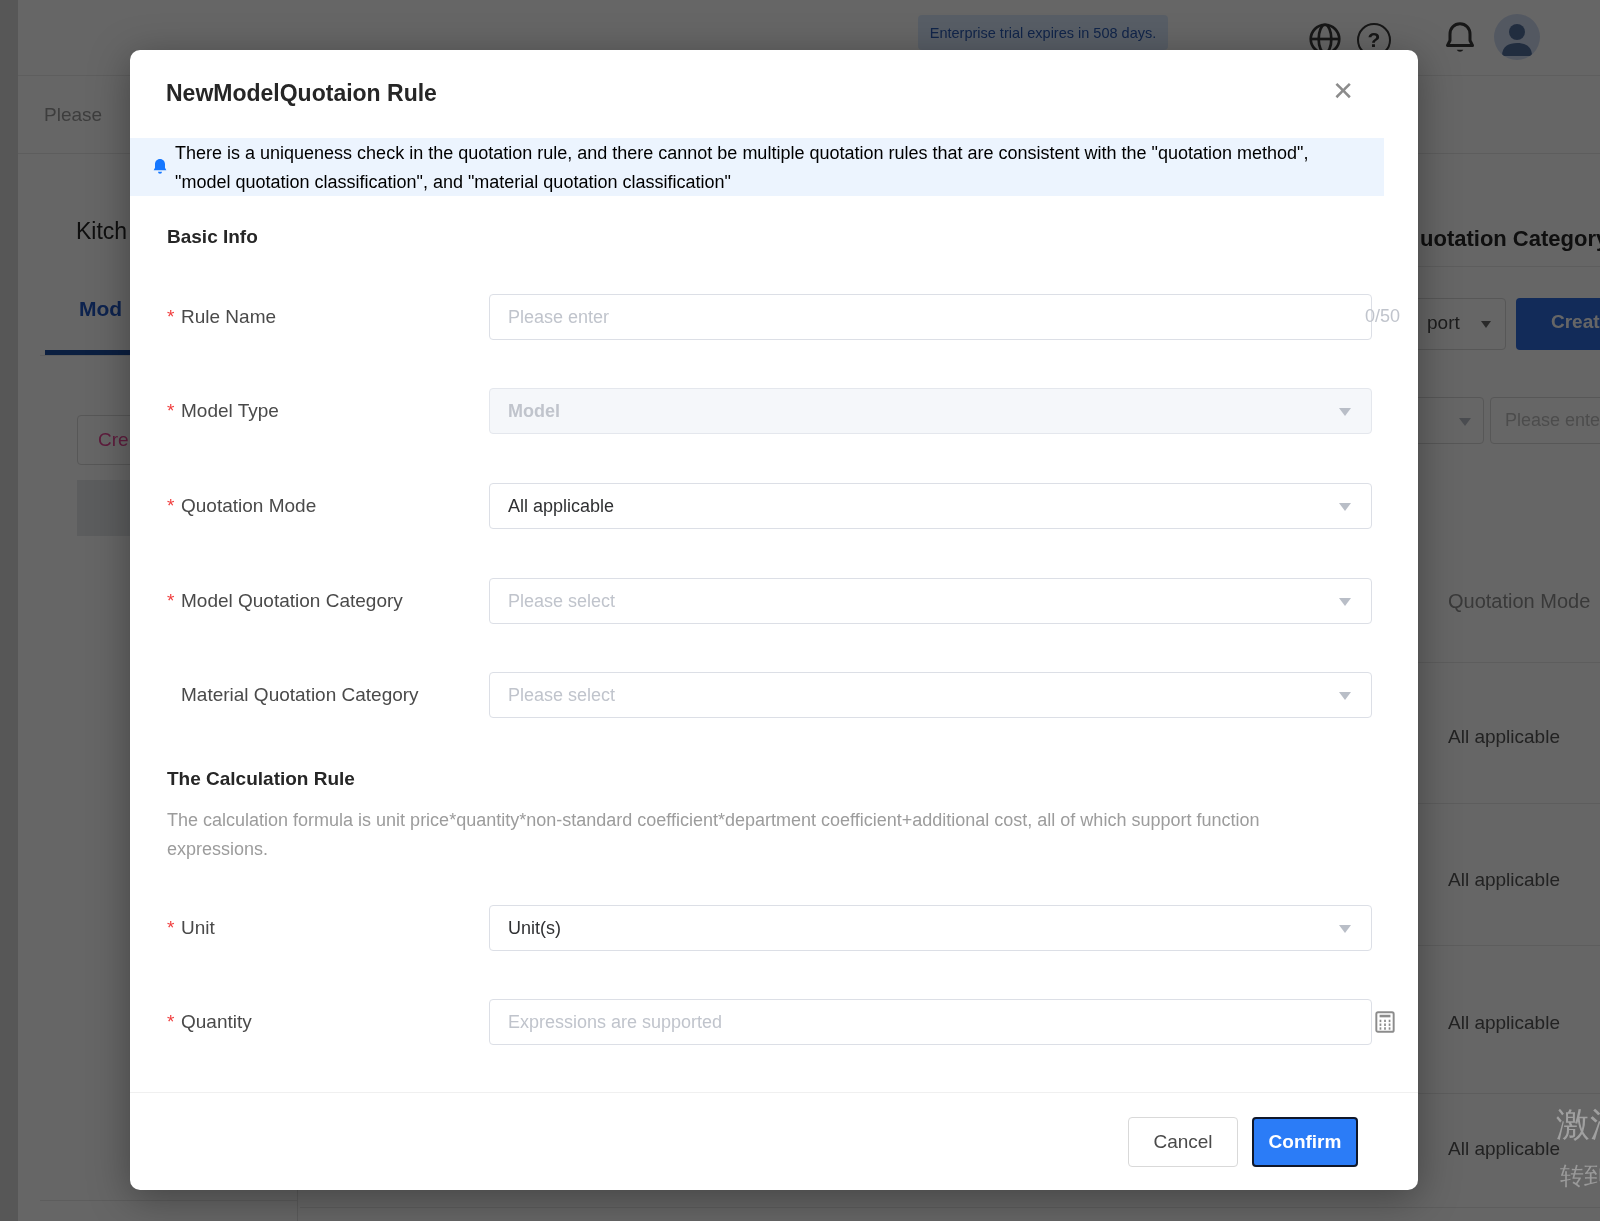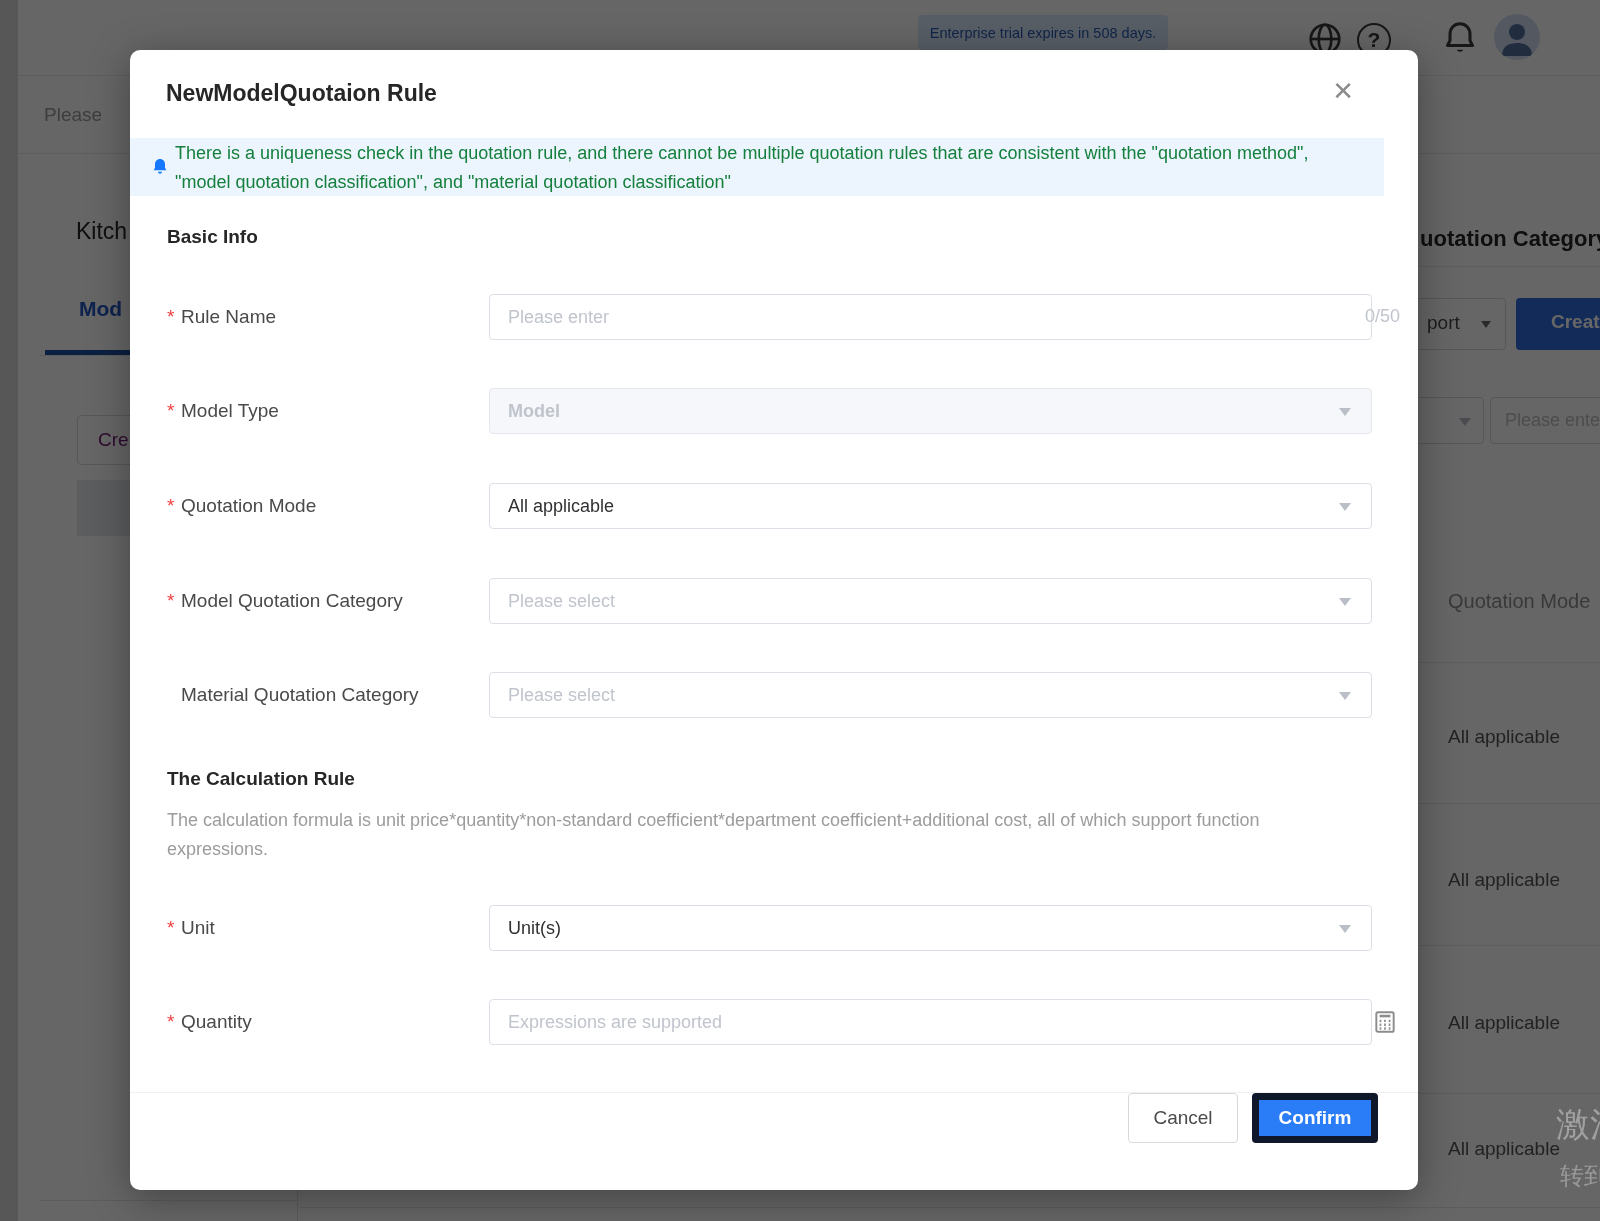--- a/index.html
+++ b/index.html
@@ -23,21 +23,21 @@
   .vline { position:absolute; width:1px; background:#e4e4e4; }
 
   .bg-title-left { position:absolute; left:76px; top:218px; font-size:23px; font-weight:400; color:#262626; white-space:nowrap; }
   .bg-title-right { position:absolute; left:1420px; top:226px; font-size:22px; font-weight:600; color:#262626; white-space:nowrap; }
 
   .bg-tab { position:absolute; left:79px; top:297px; font-size:21px; font-weight:600; color:#2257c4; white-space:nowrap; }
   .bg-tab-underline { position:absolute; left:45px; top:350px; width:88px; height:5px; background:#1d4fa0; }
 
   .bg-btn { position:absolute; background:#fff; border:1px solid #d9d9d9; border-radius:4px; }
   .cre-btn { left:77px; top:415px; width:110px; height:50px; }
-  .cre-btn span { position:absolute; left:20px; top:13px; font-size:19px; color:#701a75; }
+  .cre-btn span { position:absolute; left:20px; top:13px; font-size:19px; color:#ec4899; }
   .grey-block { position:absolute; left:77px; top:480px; width:70px; height:56px; background:#e7e9ec; }
 
   .export-btn { left:1358px; top:298px; width:148px; height:52px; }
   .export-btn .lbl { position:absolute; left:68px; top:13px; font-size:19px; color:#4a4a4a; }
   .export-btn .caret { position:absolute; right:14px; top:22px; }
   .create-btn { position:absolute; left:1516px; top:298px; width:140px; height:52px; background:#2e6bdf; border-radius:4px; }
   .create-btn span { position:absolute; left:35px; top:13px; font-size:19px; font-weight:600; color:#fff; }
 
   .filter-select { position:absolute; left:1396px; top:397px; width:88px; height:47px; background:#fff; border:1px solid #d9d9d9; border-radius:4px; }
   .filter-input { position:absolute; left:1490px; top:397px; width:162px; height:47px; background:#fff; border:1px solid #d9d9d9; border-radius:4px;
@@ -56,44 +56,44 @@
   .wm2 { left:1560px; top:1160px; font-size:24px; color:#9a9a9a; }
 
   
   #modal { position:absolute; left:130px; top:50px; width:1288px; height:1140px; background:#fff; border-radius:10px;
            box-shadow:0 8px 40px rgba(0,0,0,0.35); z-index:10; }
   .modal-title { position:absolute; left:36px; top:30px; font-size:23px; font-weight:700; color:#262626; }
   .modal-close { position:absolute; right:64px; top:28px; font-size:26px; color:#8c8c8c; cursor:pointer; line-height:1; }
 
   .banner { position:absolute; left:0; top:88px; width:1254px; height:58px; background:#ecf4fe; }
   .banner-bell { position:absolute; left:22px; top:20px; }
-  .banner-text { position:absolute; left:45px; right:16px; top:1px; font-size:18px; line-height:29px; color:#15803d; }
+  .banner-text { position:absolute; left:45px; right:16px; top:1px; font-size:18px; line-height:29px; color:#000000; }
 
   .section-head { position:absolute; left:37px; font-size:19px; font-weight:700; color:#262626; }
   .calc-desc { position:absolute; left:37px; top:756px; width:1180px; font-size:18px; line-height:29px; color:#9c9c9c; }
 
   .form-row { position:absolute; left:0; width:100%; height:46px; }
   .f-label { position:absolute; left:37px; top:0; height:46px; display:flex; align-items:center; font-size:19px; color:#4a4a4a; }
   .star { color:#f03e3e; width:14px; display:inline-block; }
   .star.hidden { visibility:hidden; }
   .control { position:absolute; left:359px; top:0; width:883px; height:46px; border:1px solid #dcdfe6; border-radius:4px;
              background:#fff; font-size:18px; display:flex; align-items:center; padding:0 18px; color:#303133; }
   .control.disabled { background:#f5f7fa; border-color:#e4e7ed;font-weight:bold; }
   .control .ph { color:#c0c4cc; }
   input.control { outline:none; }
   input.control::placeholder { color:#c0c4cc; }
   .sel-caret { position:absolute; right:20px; top:19px; }
   .counter { position:absolute; right:18px; top:12px; font-size:18px; color:#c0c4cc; }
   .calc-icon { position:absolute; right:20px; top:10px; }
 
   .modal-footer { position:absolute; left:0; right:0; top:1042px; height:98px; border-top:1px solid #f0f0f0;
-                  display:flex; justify-content:flex-end; gap:14px; padding-right:40px; }
+                  display:flex; align-items:center; justify-content:flex-end; gap:14px; padding-right:60px; }
   .btn { height:50px; border-radius:4px; font-size:19px; display:flex; align-items:center; justify-content:center; cursor:pointer; }
   .btn-cancel { width:110px; background:#fff; border:1px solid #d9d9d9; color:#4a4a4a; }
-  .btn-confirm { width:126px; background:#2b7cf7; border:7px solid #0f172a; color:#fff; font-weight:600; }
+  .btn-confirm { width:106px; background:#2b7cf7; border:2px solid #0f172a; color:#fff; font-weight:600; }
 </style>
 </head>
 <body>
 
 <div id="screen">
 
   <div id="bg">
     <div class="left-strip"></div>
 
     <div class="topbar">

